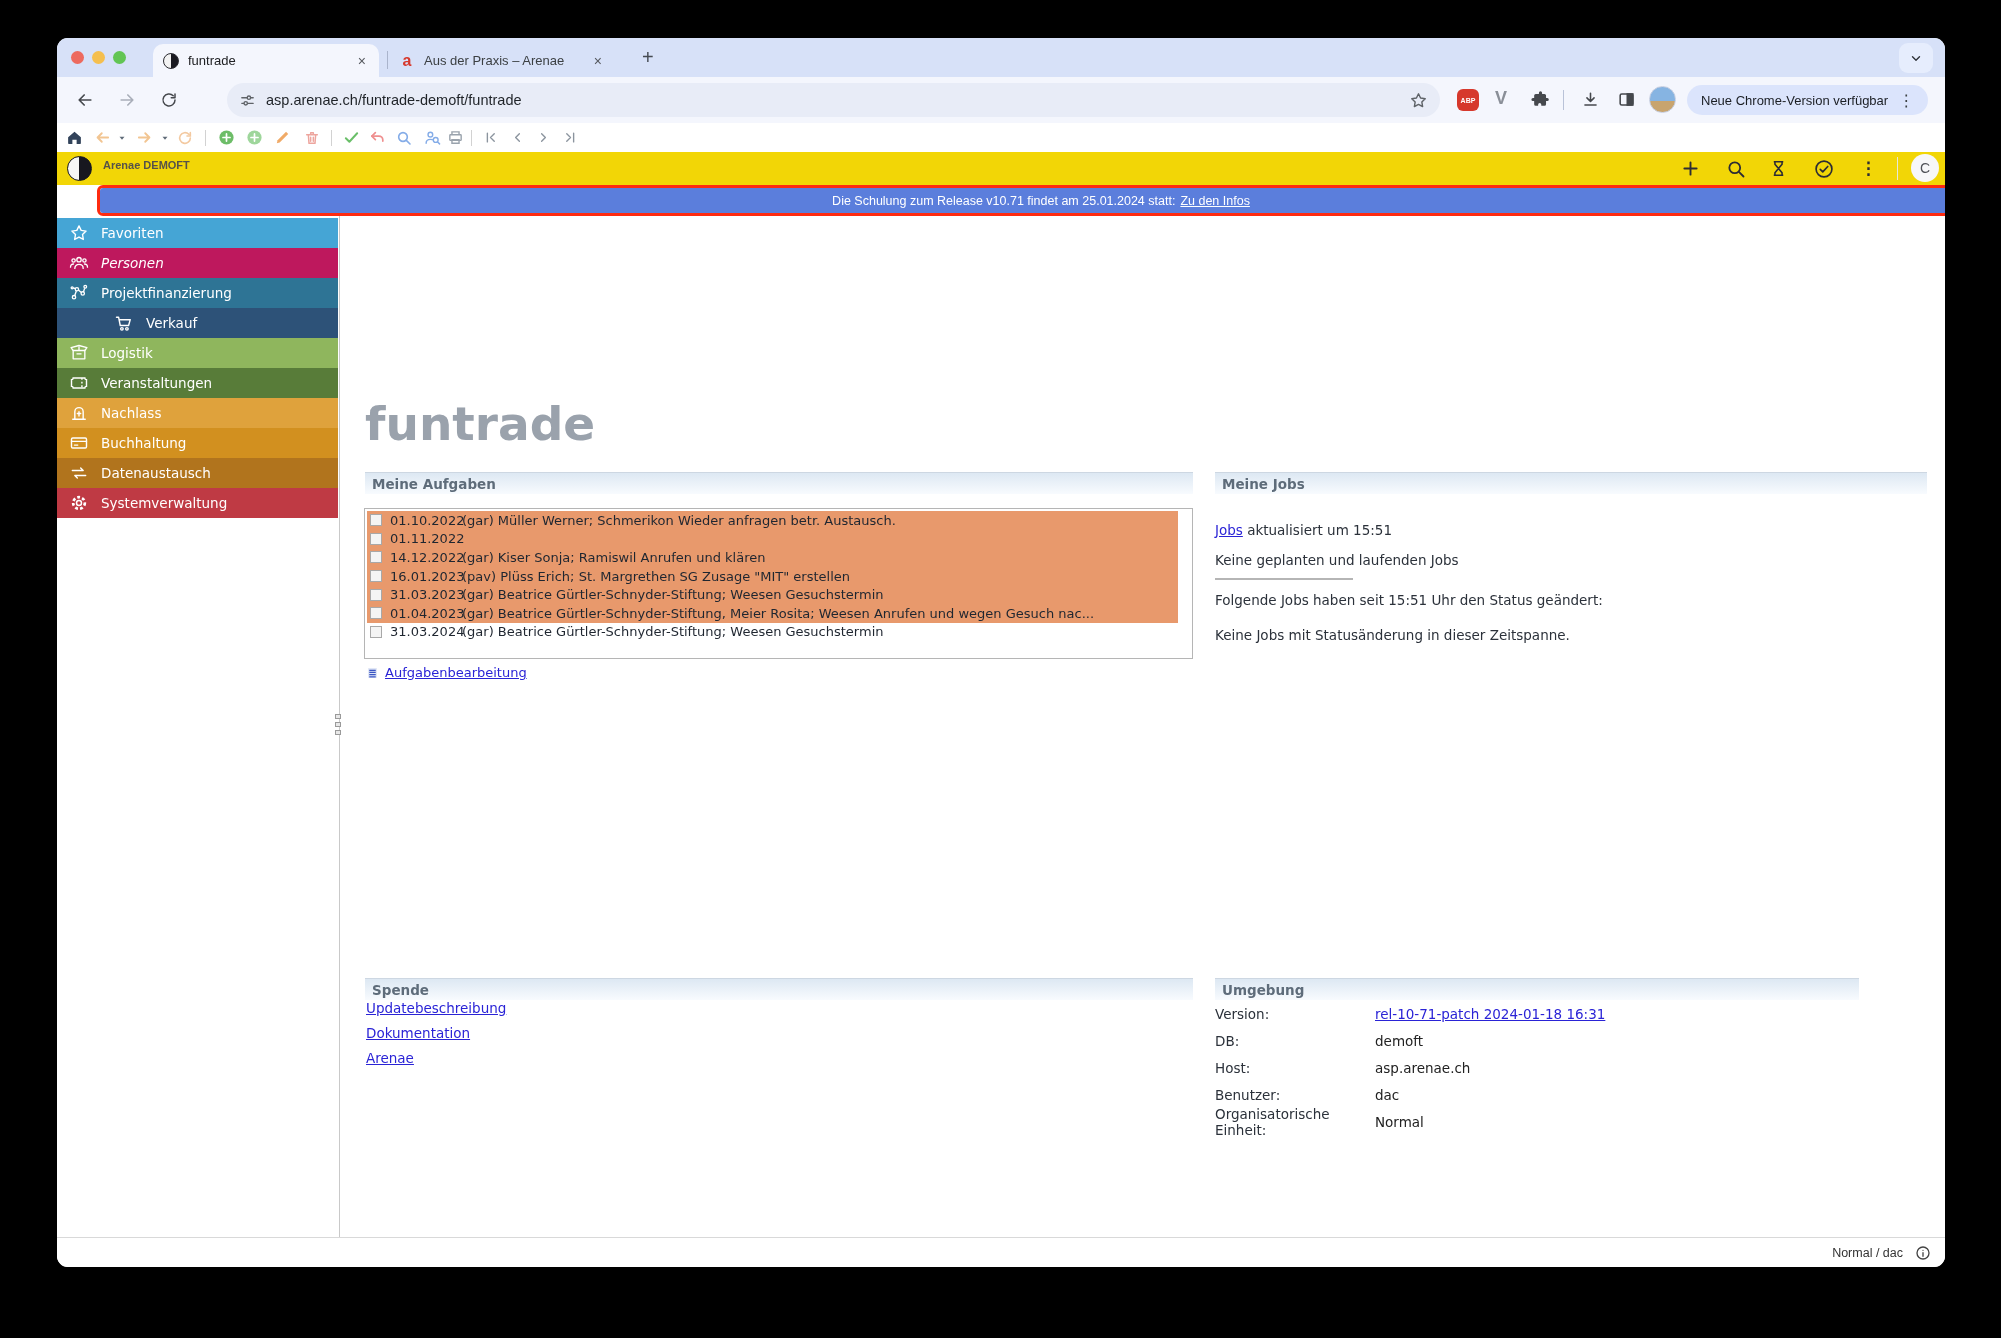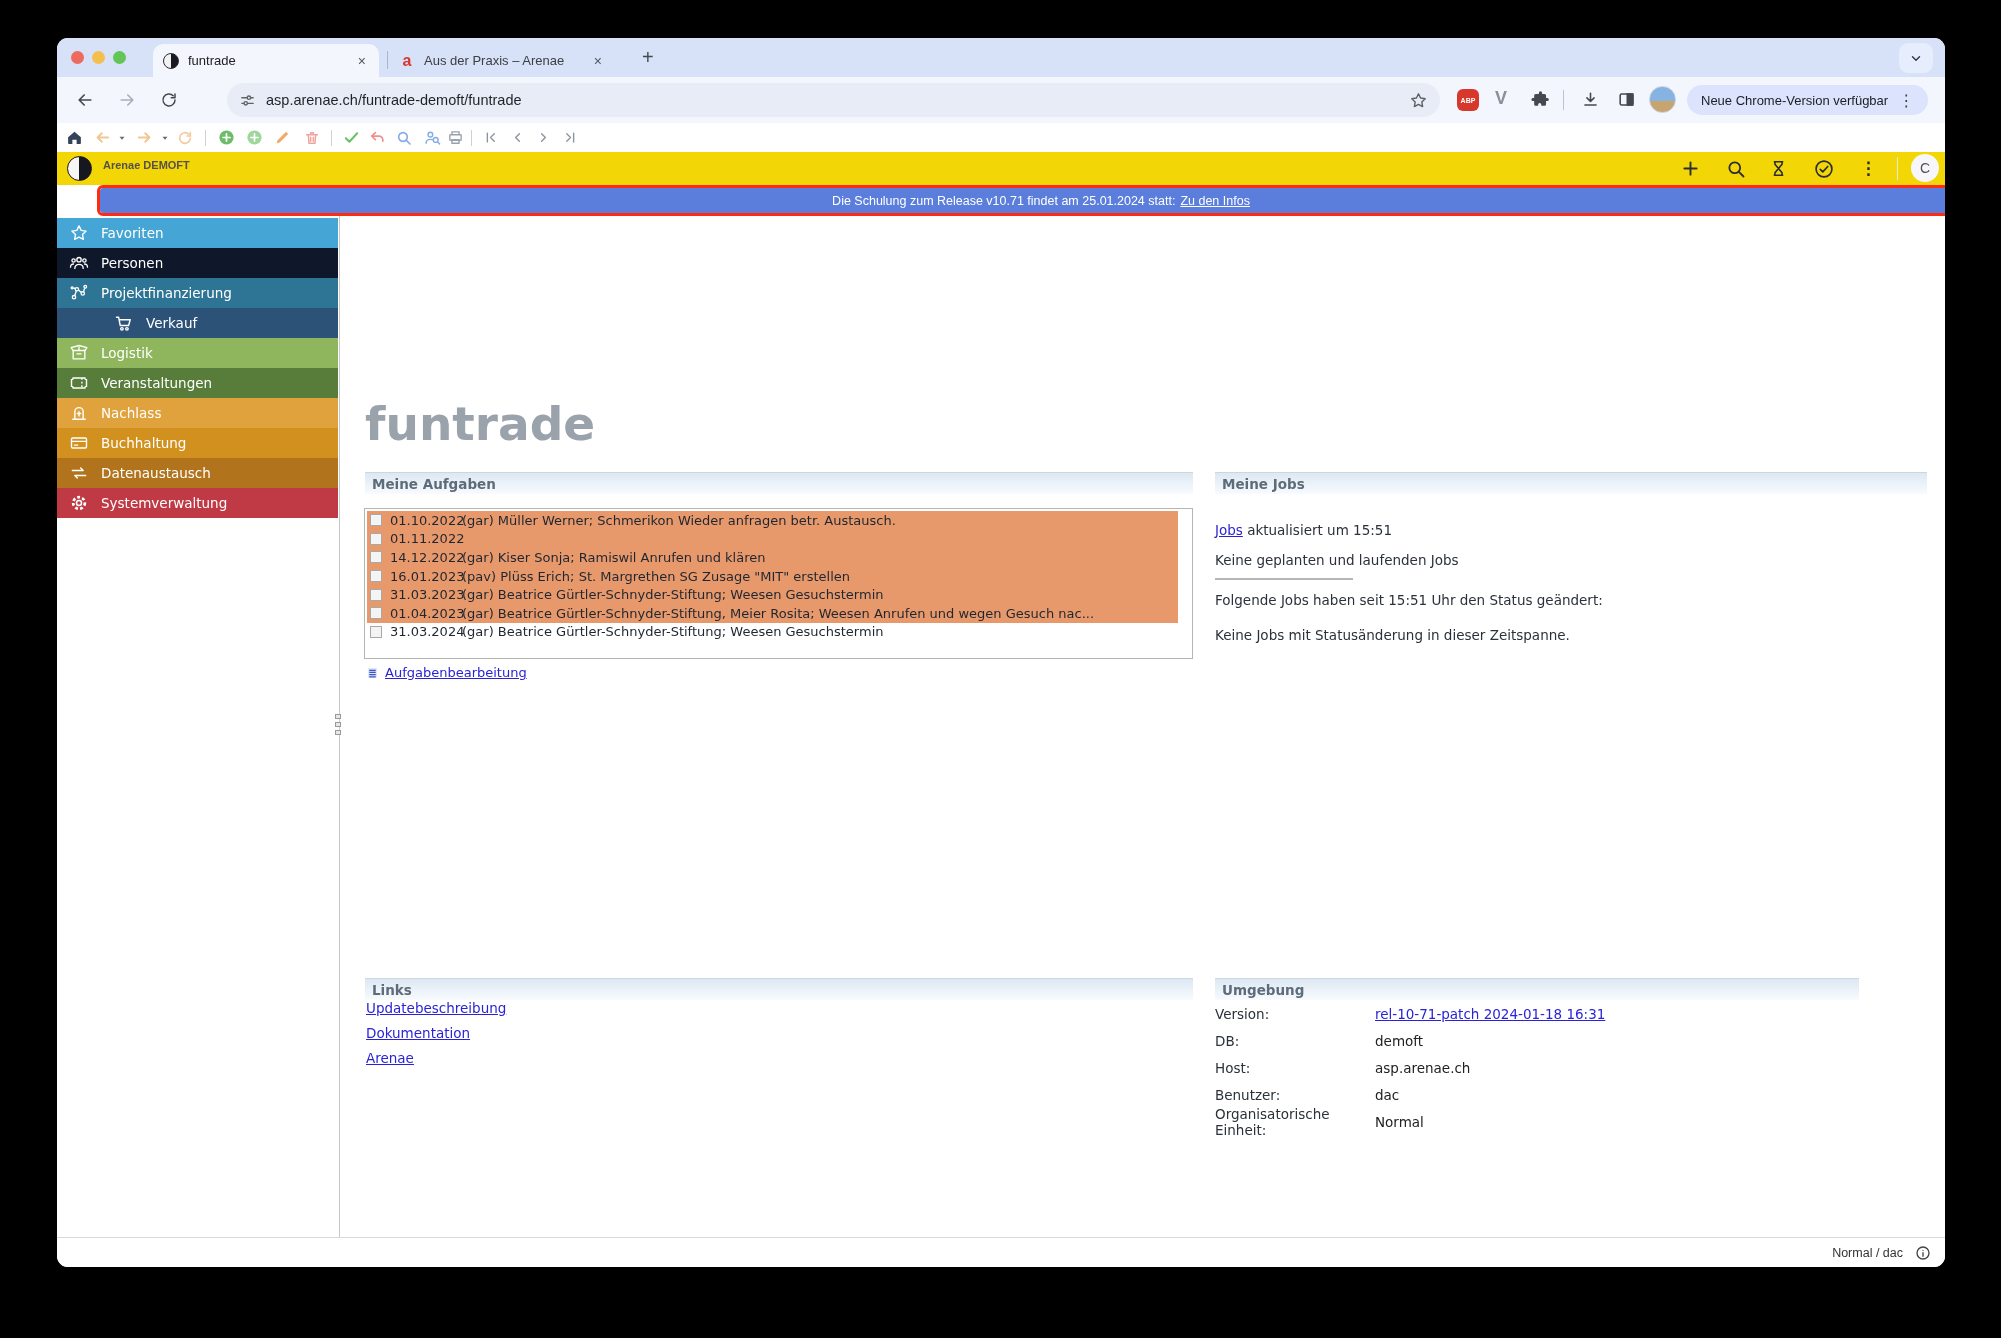--- a/index.html
+++ b/index.html
@@ -343,21 +343,21 @@
 
     <div class="sidebar">
       <div class="side-item" style="background: rgb(69, 165, 213);">
         <span class="s-ico">
             <svg viewBox="0 0 24 24" fill="none" stroke="#fff" stroke-width="1.7" stroke-linejoin="round">
               <path d="M12 3.5l2.6 5.3 5.9.9-4.3 4.1 1 5.9-5.2-2.8-5.2 2.8 1-5.9L3.5 9.7l5.9-.9z"></path>
             </svg>
           </span>
         <span>Favoriten</span>
       </div>
-      <div class="side-item" style="background: #0f172a;">
+      <div class="side-item" style="background: #be185d; font-style: italic;">
         <span class="s-ico">
             <svg viewBox="0 0 24 24" fill="none" stroke="#fff" stroke-width="1.6" stroke-linecap="round">
               <circle cx="12" cy="8" r="2.6"></circle>
               <path d="M7 18.5c0-3 2-4.8 5-4.8s5 1.8 5 4.8"></path>
               <circle cx="5.5" cy="9" r="2"></circle>
               <path d="M1.8 17c0-2.4 1.5-3.8 3.6-3.8"></path>
               <circle cx="18.5" cy="9" r="2"></circle>
               <path d="M22.2 17c0-2.4-1.5-3.8-3.6-3.8"></path>
             </svg>
           </span>
@@ -449,21 +449,21 @@
 
     <div class="page-logo">funtrade</div>
 
     <div class="secbar aufgaben">
         <span>Meine Aufgaben</span>
       </div>
     <div class="secbar jobs">
         <span>Meine Jobs</span>
       </div>
     <div class="secbar links">
-        <span>Links</span>
+        <span>Spende</span>
       </div>
     <div class="secbar umgebung">
         <span>Umgebung</span>
       </div>
 
     <div class="taskbox">
 
 
         <div class="task-row hl">
           <span class="task-check"></span>

